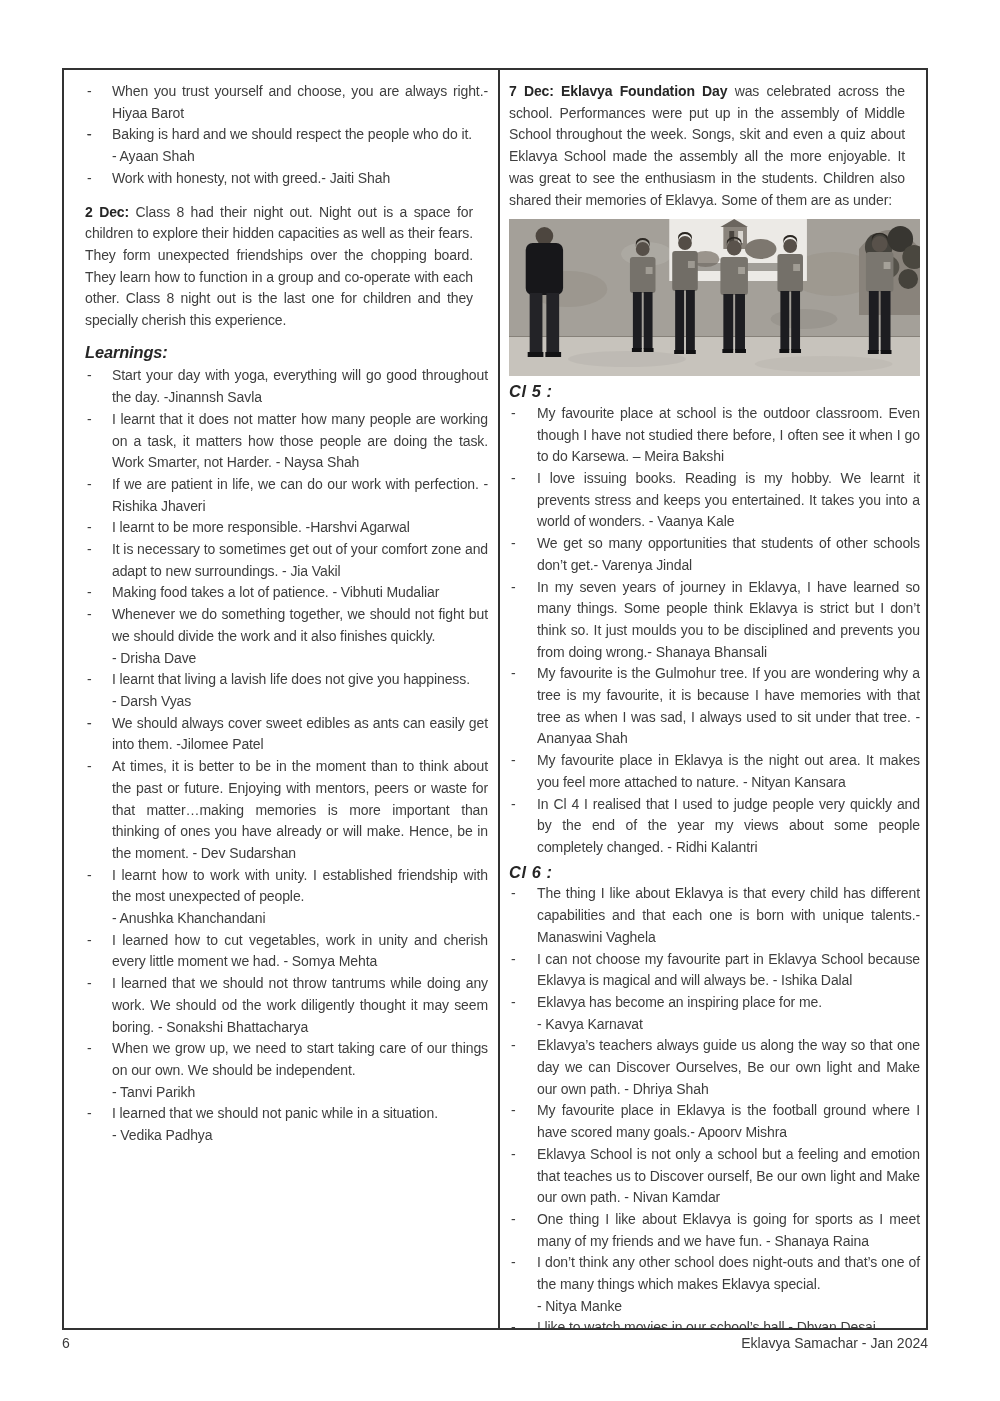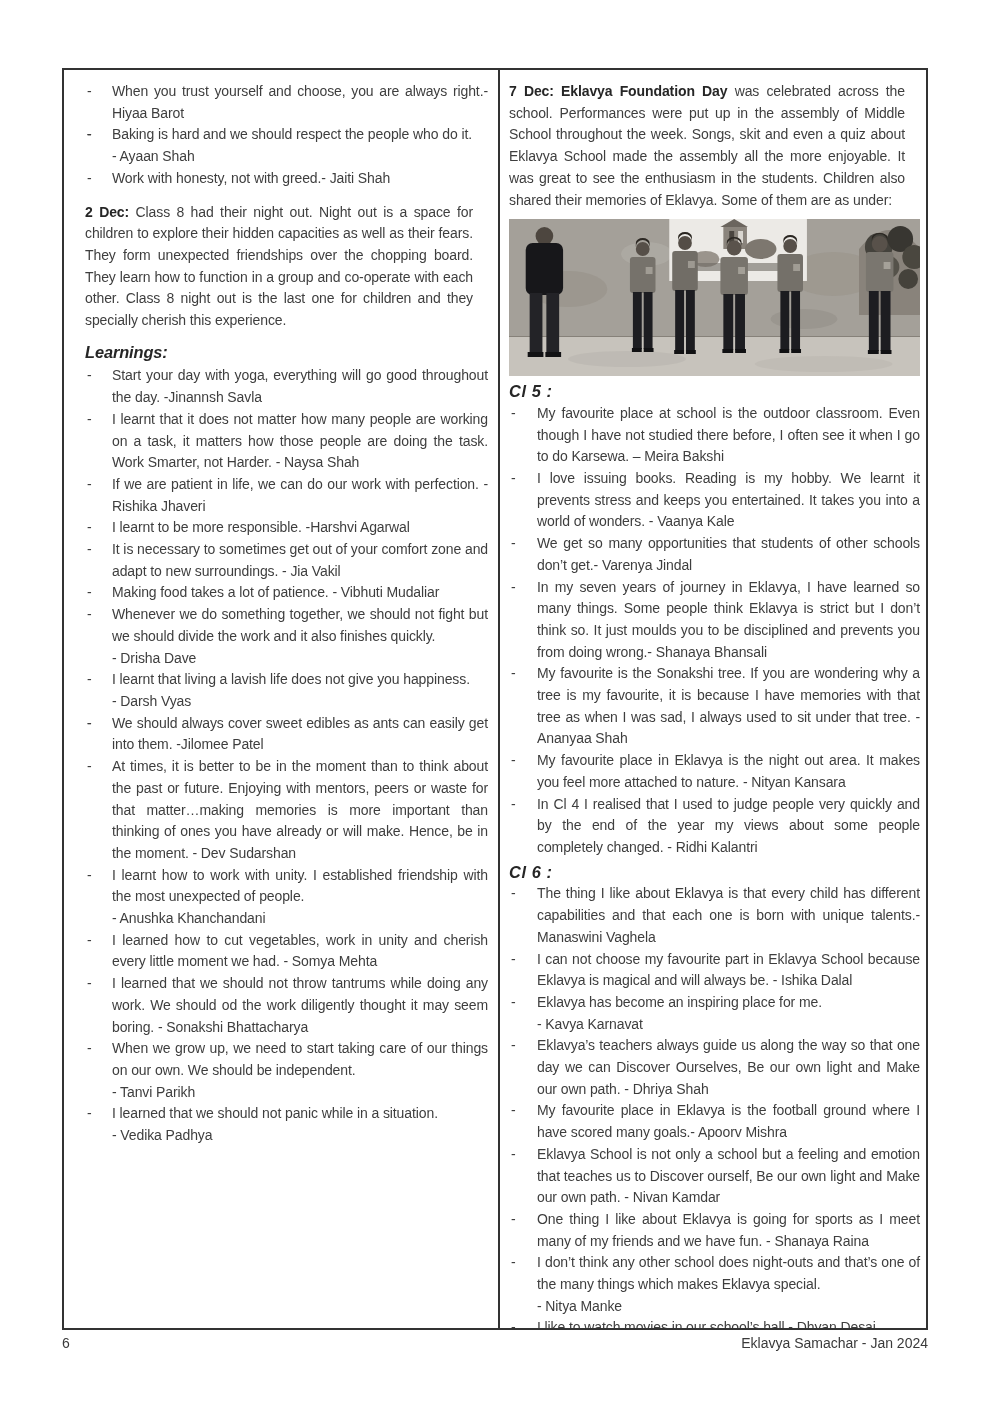--- a/index.html
+++ b/index.html
@@ -310,21 +310,21 @@
             <span class="btext">We get so many opportunities that students of other schools don’t get.- Varenya Jindal</span>
           </li>
 
           <li class="bullet">
             <span class="dash">-</span>
             <span class="btext">In my seven years of journey in Eklavya, I have learned so many things. Some people think Eklavya is strict but I don’t think so. It just moulds you to be disciplined and prevents you from doing wrong.- Shanaya Bhansali</span>
           </li>
 
           <li class="bullet">
             <span class="dash">-</span>
-            <span class="btext">My favourite is the Sonakshi tree. If you are wondering why a tree is my favourite, it is because I have memories with that tree as when I was sad, I always used to sit under that tree. - Ananyaa Shah</span>
+            <span class="btext">My favourite is the Gulmohur tree. If you are wondering why a tree is my favourite, it is because I have memories with that tree as when I was sad, I always used to sit under that tree. - Ananyaa Shah</span>
           </li>
 
           <li class="bullet">
             <span class="dash">-</span>
             <span class="btext">My favourite place in Eklavya is the night out area. It makes you feel more attached to nature. - Nityan Kansara</span>
           </li>
 
           <li class="bullet">
             <span class="dash">-</span>
             <span class="btext">In Cl 4 I realised that I used to judge people very quickly and by the end of the year my views about some people completely changed. - Ridhi Kalantri</span>

